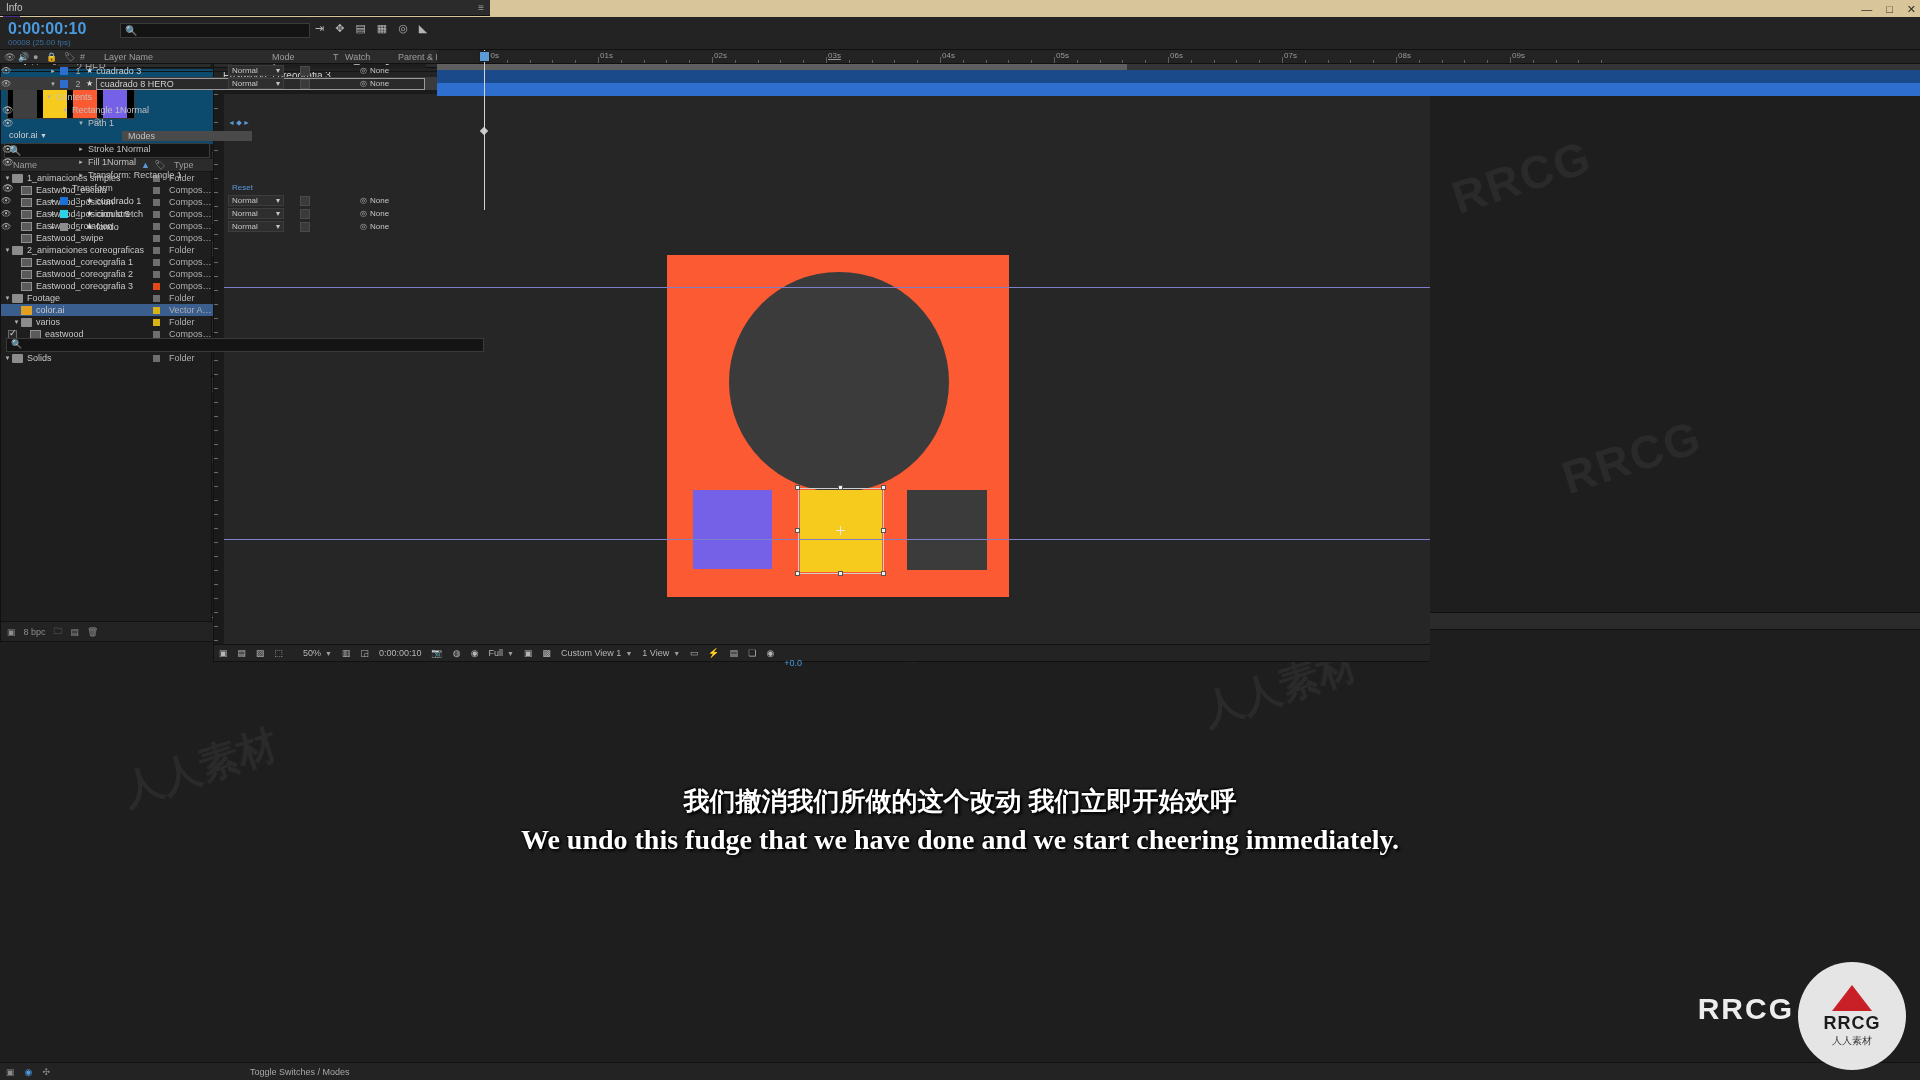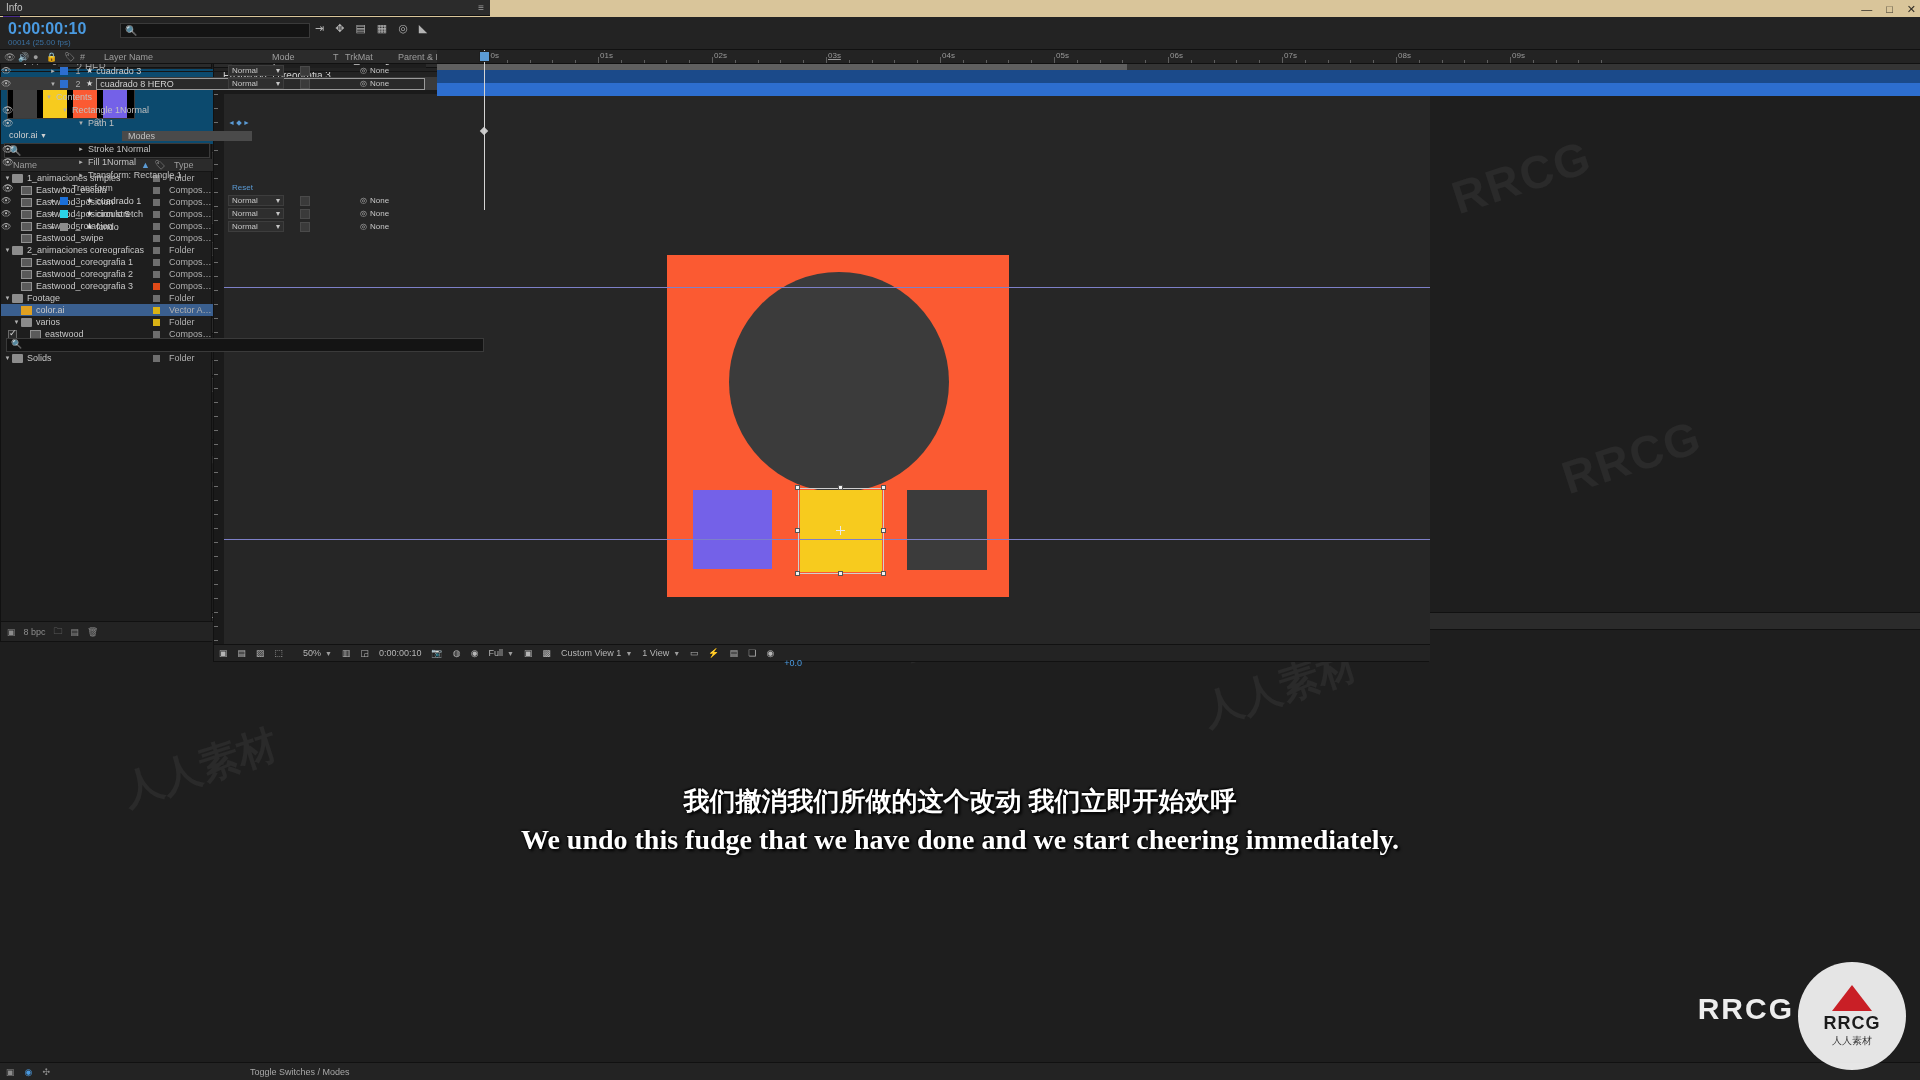--- a/index.html
+++ b/index.html
@@ -976,21 +976,21 @@
         <span class="tl-tab active">
           <span class="x">×</span>
           <i class="sq red"></i>
           <span>Eastwood_coreografia 3</span>
           <span class="hamburger" style="margin-left:5px">≡</span>
         </span>
       </div>
 
     <div class="tl-head">
       <div class="tc">0:00:00:10</div>
-      <div class="tc-sub">00014 (25.00 fps)</div>
+      <div class="tc-sub">00008 (25.00 fps)</div>
       <div class="tl-search">
         <span class="mag">🔍</span>
       </div>
       <div class="tl-icons">
         <span>⇥</span>
         <span>✥</span>
         <span>▤</span>
         <span>▦</span>
         <span>◎</span>
         <span>◣</span>
@@ -1000,21 +1000,21 @@
     <div class="tl-colhead">
       <span class="c" style="left:4px;">👁</span>
       <span class="c" style="left:18px;">🔊</span>
       <span class="c" style="left:33px;">●</span>
       <span class="c" style="left:46px;">🔒</span>
       <span class="c" style="left:64px;">🏷</span>
       <span class="c" style="left:80px;">#</span>
       <span class="c" style="left:104px;">Layer Name</span>
       <span class="c" style="left:272px;">Mode</span>
       <span class="c" style="left:333px;">T</span>
-      <span class="c" style="left:345px;">TrkMat</span>
+      <span class="c" style="left:345px;">Watch</span>
       <span class="c" style="left:398px;">Parent &amp; Link</span>
     </div>
 
     <div class="tl-rows" id="tl-rows">
         <div class="lrow">
           <span class="eye">👁</span>
           <span class="aud"></span>
           <span class="solo"></span>
           <span class="lock"></span>
           <span class="exp">►</span>

